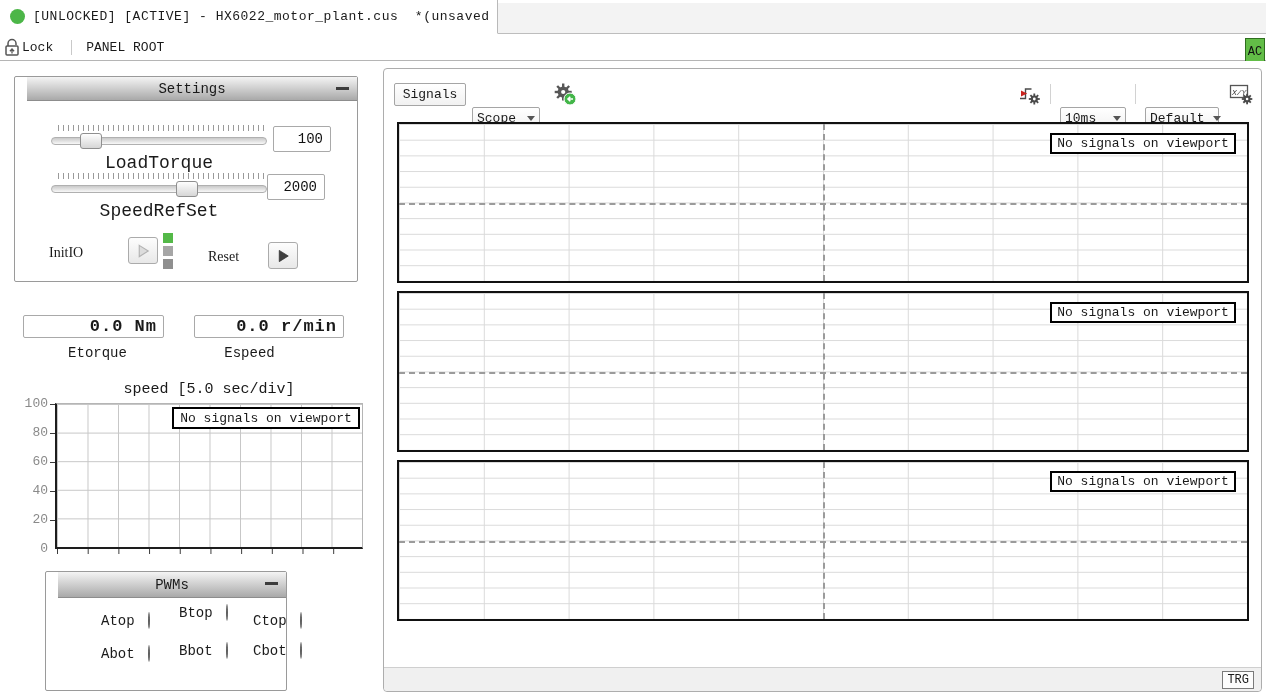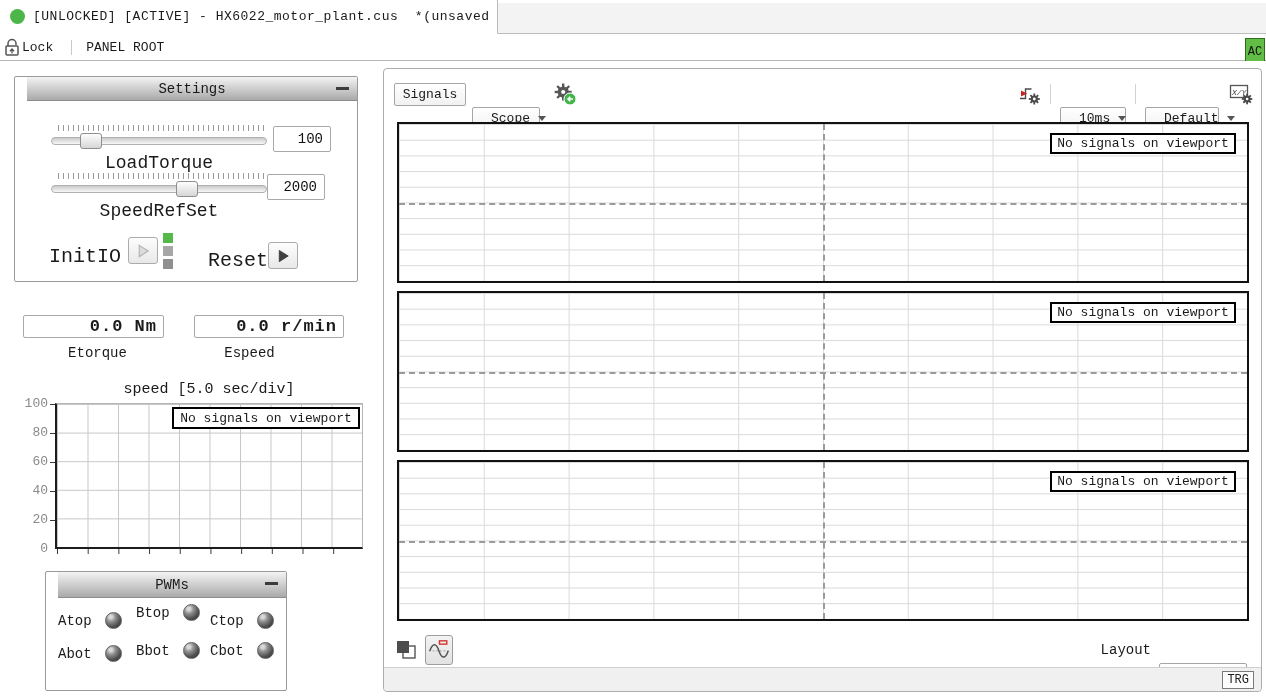--- a/index.html
+++ b/index.html
@@ -42,21 +42,21 @@
     background:linear-gradient(#c9c9c9,#f8f8f8); }
   .thumb { position:absolute; top:-5px; width:22px; height:16px;
     background:linear-gradient(#fefefe,#d6d6d6); border:1px solid #8f8f8f; border-radius:3px; }
   .s-label { position:absolute; font-size:18px; text-align:center; }
   .vbox { position:absolute; width:58px; height:26px; border:1px solid #a9a9a9; border-radius:2px;
     background:#fff; font:14px "Liberation Mono",monospace; text-align:right; padding-right:7px; color:#111; }
 
   .play-btn { position:absolute; width:30px; height:27px; background:linear-gradient(#fdfdfd,#e8e8e8);
     border:1px solid #ababab; border-radius:3px; display:flex; align-items:center; justify-content:center; }
   .led-sq { width:10px; height:10px; margin-bottom:3px; }
-  .mini-label { position:absolute; font-size:20px; }
+  .mini-label { position:absolute; font-size:14px;font-family:Liberation Serif, serif; }
 
   
   .ro-box { position:absolute; height:23px; border:1px solid #a9a9a9; border-radius:2px; background:#fff;
     font-size:17px; font-weight:bold; text-align:right; padding:1px 6px 0 0; letter-spacing:1px; }
   .ro-label { position:absolute; font-size:14px; text-align:center; }
 
   
   .mc-title { position:absolute; left:55px; top:320px; width:308px; text-align:center; font-size:15px; }
   .mc-plot { position:absolute; left:55px; top:342px; width:308px; height:146px; background:#fff;
     border-left:2px solid #1d1d1d; border-bottom:2px solid #1d1d1d;
@@ -70,37 +70,37 @@
     background-image:linear-gradient(to right,#3a3a3a 1px,transparent 1px); background-size:30.7px 5px; }
   .ylab { position:absolute; width:34px; text-align:right; font-size:13px; color:#8a8a8a; }
   .nosig { border:2px solid #000; background:#fff; font-size:13px; display:flex;
     align-items:center; justify-content:center; white-space:pre; }
   .mc-badge { position:absolute; left:172px; top:346px; width:188px; height:22px; }
 
   
   .pwms { left:45px; top:510px; width:242px; height:120px; }
   .pwms .panel-hd { height:26px; }
   .pwm-grid { display:grid; grid-template-columns:78px 74px 72px; padding:14px 4px 0 12px; row-gap:16px; }
-  .pwm-cell { display:flex; align-items:center; gap:13px; font-size:14px; }
+  .pwm-cell { display:flex; align-items:center; gap:13px; font-size:14px;margin-left:43px; }
   .raise { transform:translateY(-8px); }
   .raise-s { transform:translateY(-3px); }
   .led { width:17px; height:17px; border-radius:50%; border:1px solid #606060;
     background:radial-gradient(circle at 32% 26%, #d9d9d9 0 10%, #8f8f8f 32%, #4a4a4a 68%, #383838); }
 
   
   .scope { position:absolute; left:383px; top:7px; width:879px; height:624px;
     border:1px solid #adadad; border-radius:4px; background:#fff; }
   .sc-toolbar { position:absolute; left:10px; right:8px; top:12px; height:26px;
     display:flex; align-items:center; }
   .btn { height:23px; background:linear-gradient(#ffffff,#f1f1f1); border:1px solid #a5a5a5;
     border-radius:2px; font-size:13px; display:flex; align-items:center; justify-content:center; }
   .btn.signals { width:72px; margin-right:6px; }
   .select { height:23px; background:linear-gradient(#ffffff,#f1f1f1); border:1px solid #a5a5a5;
     border-radius:2px; font-size:13px; display:flex; align-items:center;
-    padding:0 18px; justify-content:space-between;margin-top:48px; }
+    padding:0 4px; justify-content:space-between;margin-top:48px; }
   .dd-arrow { width:0; height:0; border-left:4px solid transparent; border-right:4px solid transparent;
     border-top:5px solid #555; margin-left:8px; }
   .sel-scope { width:68px; margin-right:13px; }
   .sel-rate { width:66px; }
   .sel-profile { width:74px; }
   .sel-layout { width:88px; }
   .tsep { width:1px; height:20px; background:#d2d2d2; margin:0 9px; }
   .icon24 { width:24px; height:24px; display:flex; align-items:center; justify-content:center; }
 
   .plot { position:absolute; left:13px; width:852px; height:161px; border:2px solid #111; background:#fff;
@@ -311,42 +311,20 @@
       <div class="plot p1">
         <div class="nosig plot-badge">No signals on viewport</div>
       </div>
       <div class="plot p2">
         <div class="nosig plot-badge">No signals on viewport</div>
       </div>
       <div class="plot p3">
         <div class="nosig plot-badge">No signals on viewport</div>
       </div>
 
-      <div class="sc-bottom">
-        <span class="icon24">
-          <svg width="24" height="24" viewBox="0 0 24 24">
-            <rect x="9" y="8" width="12" height="12" fill="#fff" stroke="#555" stroke-width="1.4"></rect>
-            <rect x="3" y="3" width="12" height="12" fill="#4d4d4d"></rect>
-          </svg>
-        </span>
-        <span class="tool-btn">
-          <svg width="22" height="22" viewBox="0 0 24 24">
-            <line x1="1" y1="13" x2="23" y2="13" stroke="#aaa" stroke-width="1.2" stroke-dasharray="2 2"></line>
-            <path d="M2 13 C5 4, 9 4, 12 13 S19 22, 22 13" stroke="#555" stroke-width="1.6" fill="none"></path>
-            <rect x="12.5" y="2" width="8" height="3.6" fill="none" stroke="#d2322d" stroke-width="1.5"></rect>
-          </svg>
-        </span>
-        <div class="layout-grp">
-          <span class="layout-lbl">Layout</span>
-          <div class="select sel-layout">
-            <span>Vertical</span>
-            <span class="dd-arrow"></span>
-          </div>
-        </div>
-      </div>
 
       <div class="statusbar">
         <span class="trg">TRG</span>
       </div>
     </div>
 
   </div>
 </div>
 
 </body></html>

